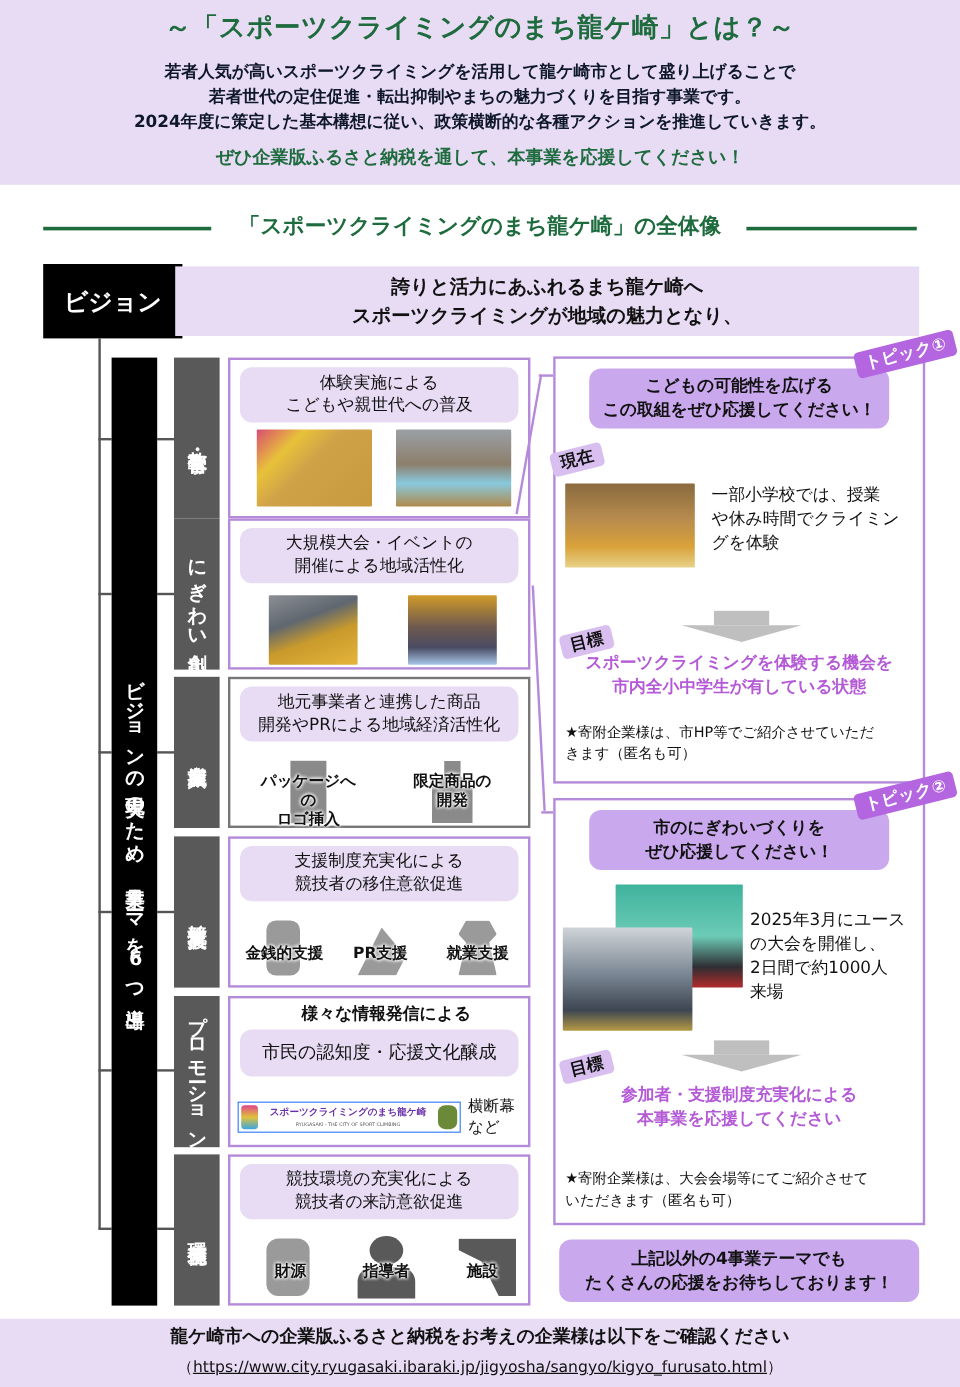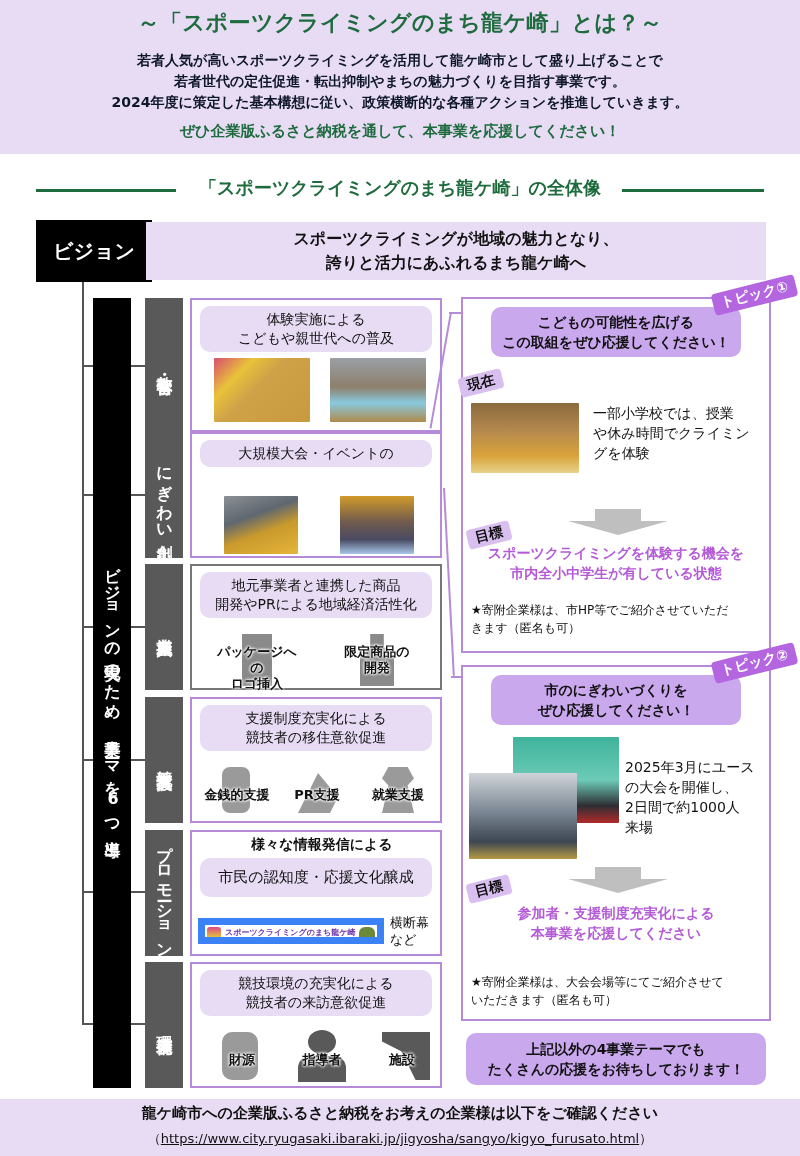--- a/index.html
+++ b/index.html
@@ -141,22 +141,22 @@
 </div>
 
 <div class="abs section-title-row">
   <div class="section-line" style="left:0;width:140px;"></div>
   <div class="section-line" style="left:586px;width:142px;"></div>
   <div class="section-title"><span>「スポーツクライミングのまち龍ケ崎」の全体像</span></div>
 </div>
 
 <div class="abs vision-label">ビジョン</div>
 <div class="abs vision-text">
+  <div>誇りと活力にあふれるまち龍ケ崎へ</div>
   <div>スポーツクライミングが地域の魅力となり、</div>
-  <div>誇りと活力にあふれるまち龍ケ崎へ</div>
 </div>
 
 <div class="abs trunk"></div>
 <div class="abs branch" style="left:82px;top:365px;width:11px;"></div>
 <div class="abs branch" style="left:82px;top:494px;width:11px;"></div>
 <div class="abs branch" style="left:82px;top:626px;width:11px;"></div>
 <div class="abs branch" style="left:82px;top:759px;width:11px;"></div>
 <div class="abs branch" style="left:82px;top:891px;width:11px;"></div>
 <div class="abs branch" style="left:82px;top:1023px;width:11px;"></div>
 
@@ -176,20 +176,21 @@
     <div>こどもや親世代への普及</div>
   </div>
   <div class="photo wall1" style="left:22px;top:58px;width:96px;height:64px;"></div>
   <div class="photo wall2" style="left:138px;top:58px;width:96px;height:64px;"></div>
 </div>
 
 <div class="abs theme-tab" style="top:432px;height:126px;">にぎわい創出</div>
 <div class="abs theme-box" style="top:432px;height:126px;">
   <div class="theme-head">
     <div>大規模大会・イベントの</div>
+    <div>開催による地域活性化</div>
   </div>
   <div class="photo comp1" style="left:32px;top:62px;width:74px;height:58px;"></div>
   <div class="photo comp2" style="left:148px;top:62px;width:74px;height:58px;"></div>
 </div>
 
 <div class="abs theme-tab" style="top:564px;height:126px;">産業振興</div>
 <div class="abs theme-box gray" style="top:564px;height:126px;">
   <div class="theme-head">
     <div>地元事業者と連携した商品</div>
     <div>開発やPRによる地域経済活性化</div>
@@ -229,21 +230,21 @@
     <div class="icon-label" style="top:22px;">就業支援</div>
   </div>
 </div>
 
 <div class="abs theme-tab" style="top:830px;height:126px;">プロモーション</div>
 <div class="abs theme-box" style="top:830px;height:126px;">
   <div style="position:absolute;left:0;right:0;top:4px;text-align:center;font-size:14px;font-weight:bold;margin-left:12px;">様々な情報発信による</div>
   <div class="theme-head" style="top:26px;padding:10px 0;font-size:15px;">
     <div>市民の認知度・応援文化醸成</div>
   </div>
-  <div style="position:absolute;left:6px;top:86px;width:186px;height:26px;border:7px solid #3b82f6;background:#fff;overflow:hidden;">
+  <div style="position:absolute;left:6px;top:86px;width:186px;height:26px;border:1px solid #3b82f6;background:#fff;overflow:hidden;">
     <div style="position:absolute;left:2px;top:2px;width:14px;height:20px;background:linear-gradient(180deg,#e0458b,#e0c23a 50%,#3aa7e0);border-radius:3px;"></div>
     <div style="position:absolute;left:20px;top:2px;right:22px;text-align:center;font-size:8px;font-weight:bold;color:#6b2fa8;white-space:nowrap;">スポーツクライミングのまち龍ケ崎</div>
     <div style="position:absolute;left:20px;top:15px;right:22px;text-align:center;font-size:4px;color:#555;white-space:nowrap;">RYUGASAKI - THE CITY OF SPORT CLIMBING</div>
     <div style="position:absolute;right:2px;top:2px;width:16px;height:20px;background:#6a8a3a;border-radius:6px;"></div>
   </div>
   <div style="position:absolute;left:198px;top:82px;font-size:13px;line-height:17px;">
     <div>横断幕</div>
     <div>など</div>
   </div>
 </div>

